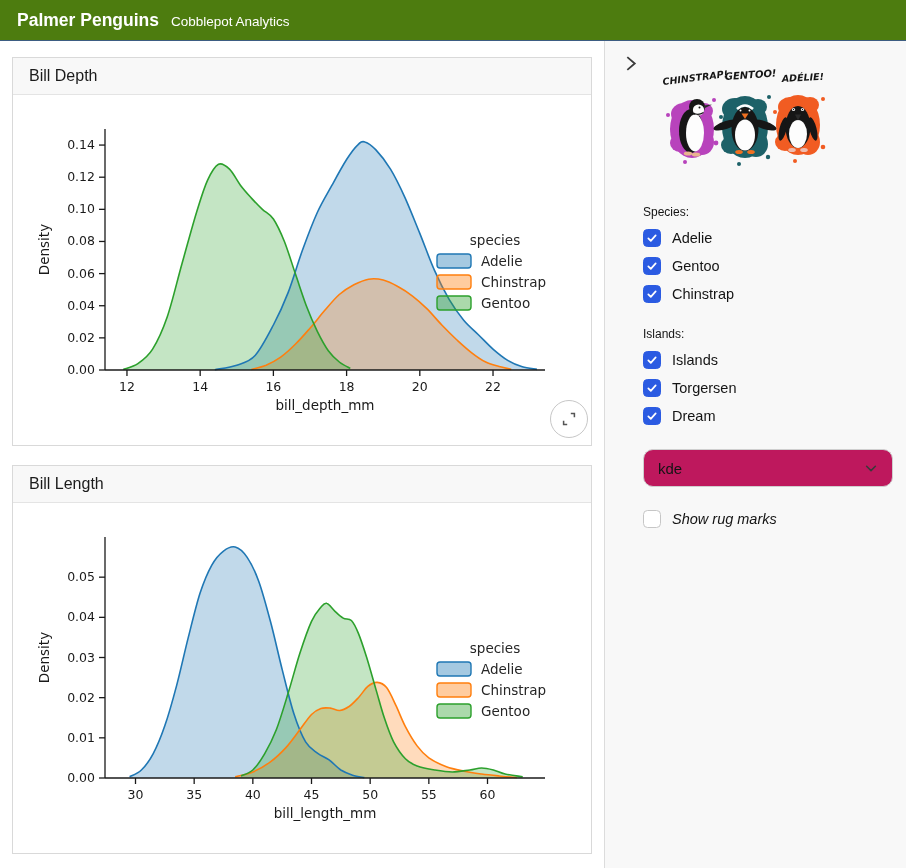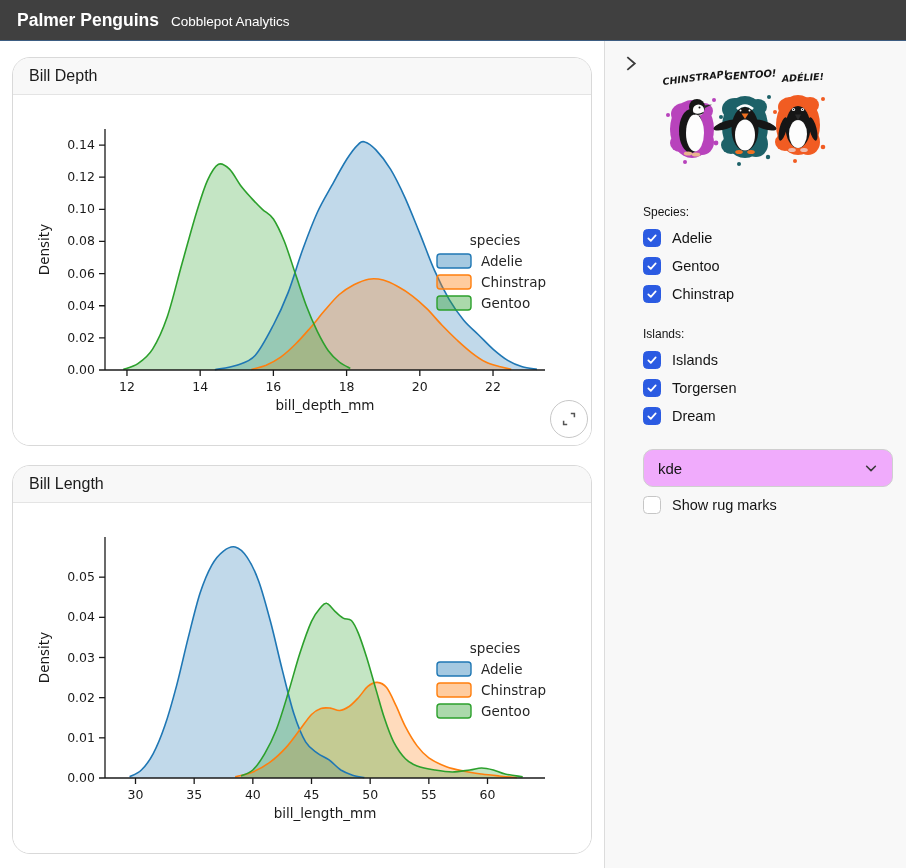--- a/index.html
+++ b/index.html
@@ -4,31 +4,31 @@
 <style>
   * { box-sizing: border-box; }
   html,body { margin:0; padding:0; }
   body {
     width:906px; height:868px; overflow:hidden;
     font-family:"Liberation Sans", sans-serif;
     background:#ffffff; color:#1a1a1a;
   }
   
   .app-header{
-    height:41px; background:#404040; border-bottom:1px solid #3d5d82;
+    height:41px; background:#4d7c0f; border-bottom:1px solid #3d5d82;
     display:flex; align-items:baseline; gap:12px; padding:0 17px;
   }
   .app-header .title{ color:#fff; font-size:17.5px; font-weight:700; line-height:41px; }
   .app-header .subtitle{ color:#fff; font-size:13.5px; font-weight:400; }
 
   .layout{ display:flex; height:827px; }
   .main{ flex:1; padding:16px 12px 0 12px; background:#fff; overflow:hidden; }
 
   .card{
-    border:1px solid #d9d9d9; border-radius:18px; background:#fff;
+    border:1px solid #d9d9d9; border-radius:0; background:#fff;
     margin-bottom:19px; position:relative; overflow:hidden;
   }
   .card-header{
     background:#f8f8f8; border-bottom:1px solid #e4e4e4;
     padding:9px 16px; font-size:16px; color:#1b1b1b;
   }
   .card-body{ position:relative; background:#fff; }
   .chart-svg{ display:block; }
 
   .expand-btn{
@@ -55,26 +55,26 @@
     width:18px; height:18px; border-radius:4.5px; border:1.5px solid #c6c6c6;
     background:#fff; display:flex; align-items:center; justify-content:center; flex:0 0 auto;
   }
   .cb svg{ display:none; }
   .cb.on{ background:#2b5be2; border-color:#2b5be2; }
   .cb.on svg{ display:block; }
   .cb-label{ font-size:14.5px; color:#141414; }
   .gap-top{ margin-top:24px; }
 
   .select-box{
-    margin-top:9px; height:38px; width:250px; background:#f0abfc;
+    margin-top:9px; height:38px; width:250px; background:#be185d;
     border:1px solid #cfcfcf; border-radius:10px; display:flex;
     align-items:center; justify-content:space-between; padding:0 14px;
     font-size:15px; color:#141414; cursor:pointer;
   }
-  .rug-row{ margin-top:9px; }
+  .rug-row{ margin-top:23px;font-style:italic; }
   .footer-note{ margin-top:25px; width:238px; font-size:14.5px; line-height:20px; color:#141414; }
   .footer-note a{ color:#2b5be2; text-decoration:underline; cursor:pointer; }
 </style>
 </head>
 <body>
 
 <header class="app-header">
   <span class="title">Palmer Penguins</span>
   <span class="subtitle">Cobblepot Analytics</span>
 </header>

